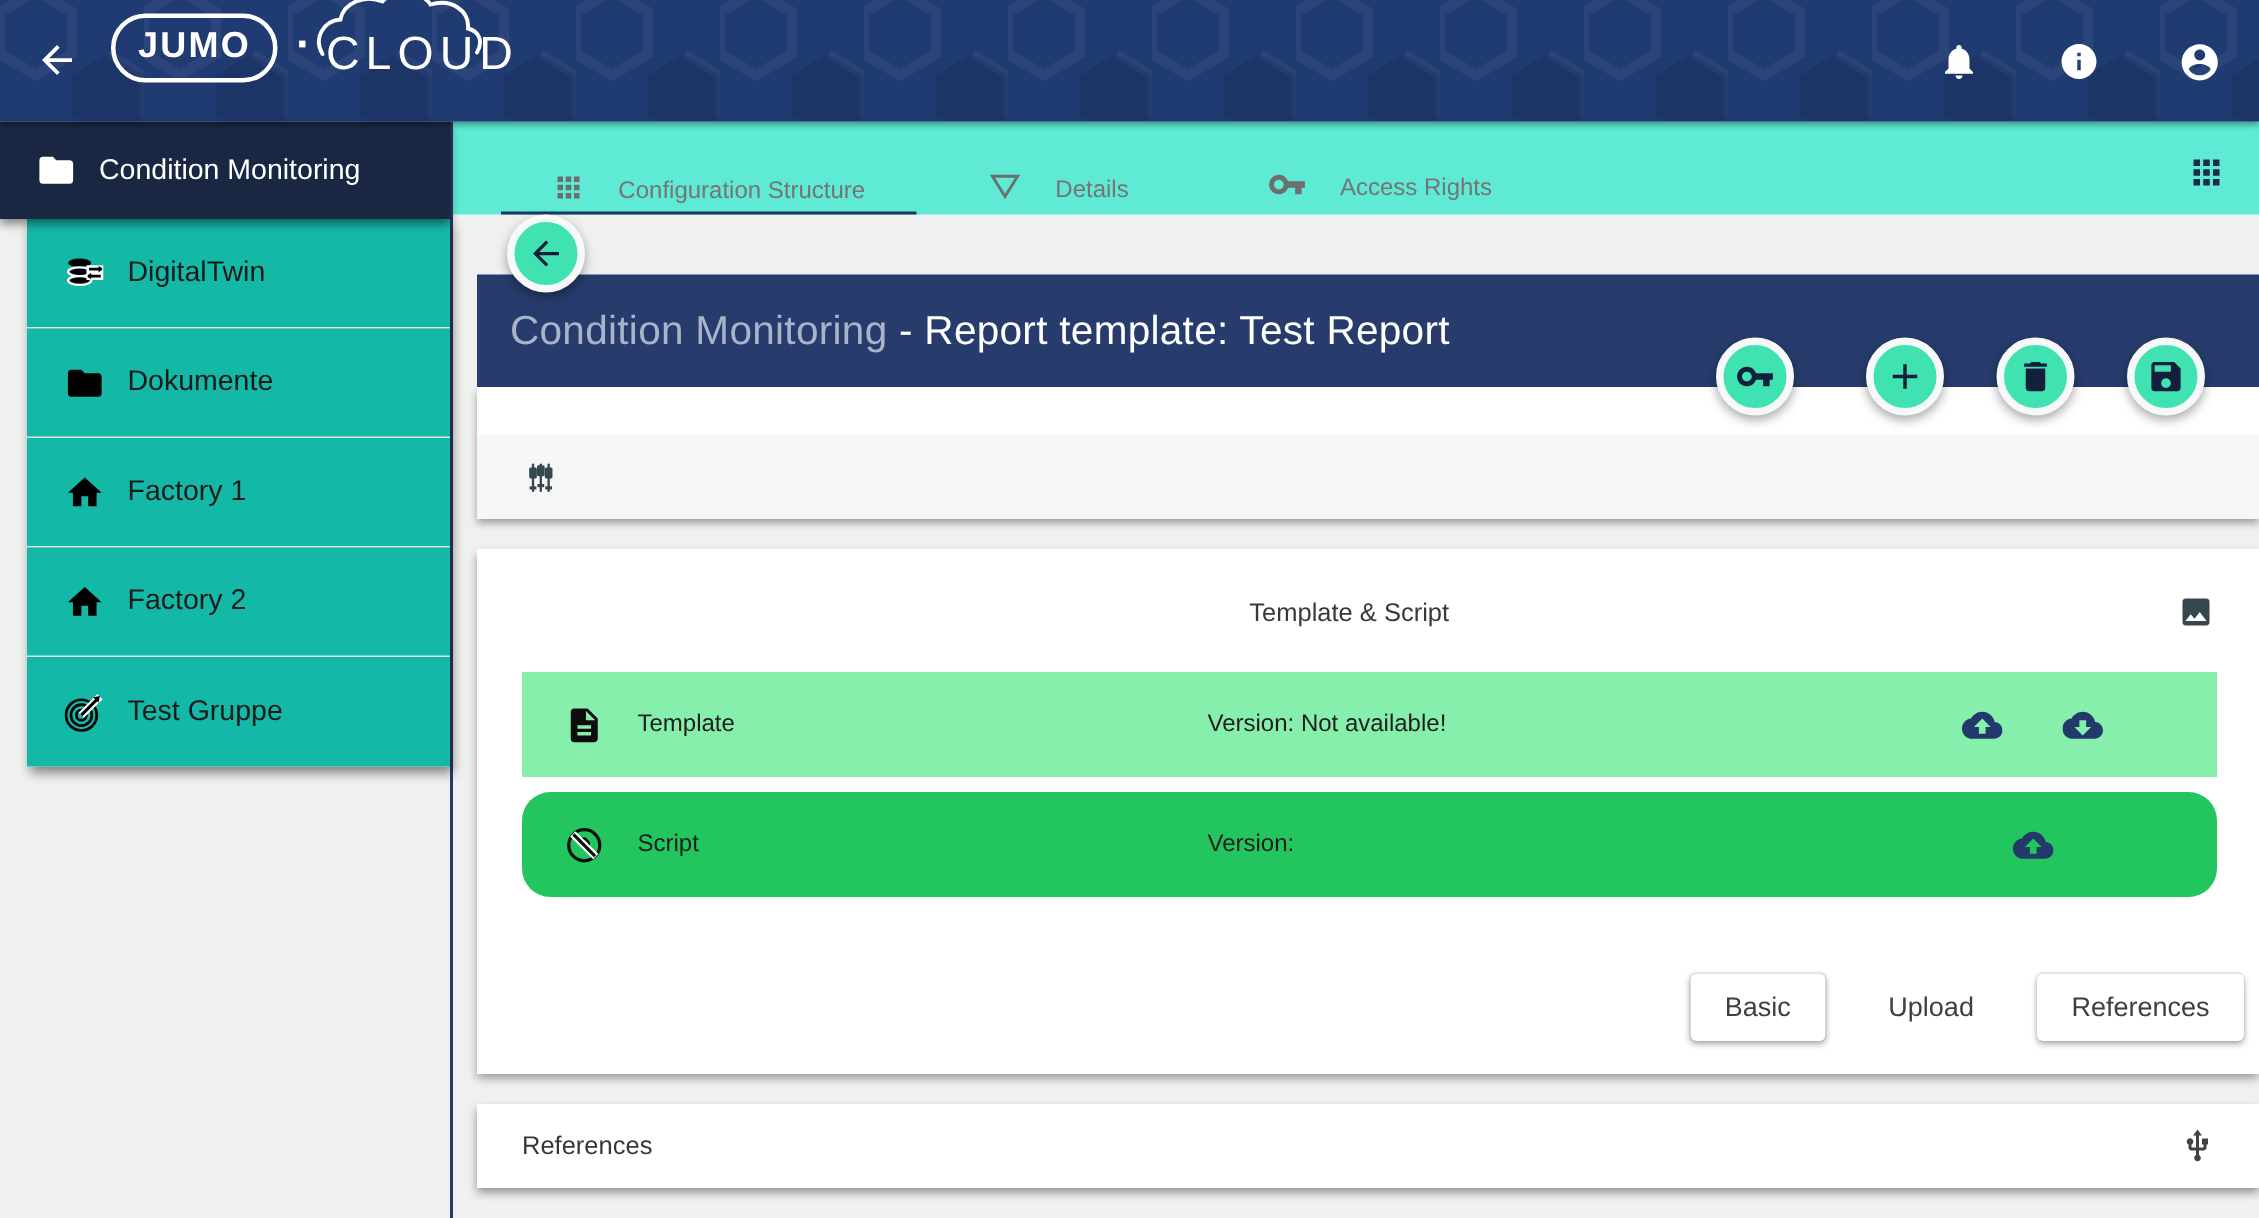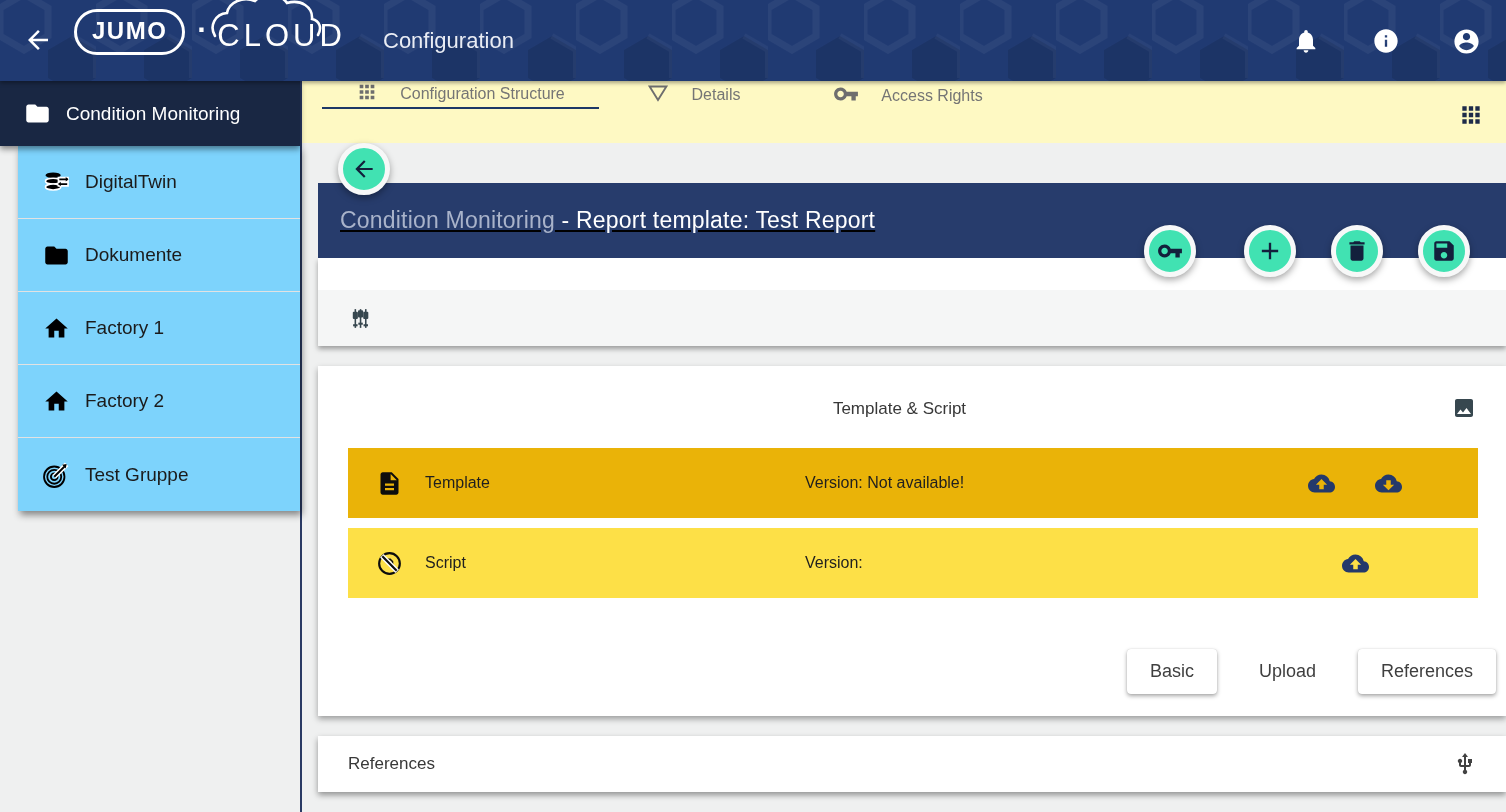--- a/index.html
+++ b/index.html
@@ -18,63 +18,63 @@
   .cloud-arc { position:absolute; left:-10px; top:-16px; pointer-events:none; }
   .topbar-title { position:absolute; left:383px; top:0; height:81px; display:flex; align-items:center; font-size:22px; font-weight:400; color:#e9ecf4; }
   .topbar-actions { position:absolute; right:26px; top:0; height:81px; display:flex; align-items:center; gap:52px; }
   .tb-icon-btn { width:28px; height:28px; background:transparent; border:none; color:#fff; cursor:pointer; padding:0; }
   .tb-icon-btn svg { display:block; }
 
   
   .sidebar-header { position:absolute; left:0; top:81px; width:300px; height:65px; background:#192743; color:#fff; display:flex; align-items:center; padding-left:24px; gap:15px; font-size:19px; z-index:20; box-shadow:0 3px 6px rgba(0,0,0,.45); }
   .side-divider { position:absolute; left:300px; top:81px; width:2px; height:731px; background:#2a3a64; z-index:5; }
   .nav-card { position:absolute; left:18px; top:146px; width:282px; background:#fff; z-index:10; box-shadow:2px 4px 7px rgba(0,0,0,.45); }
-  .nav-item { height:73px; display:flex; align-items:center; padding-left:25px; gap:15px; border-bottom:1px solid #e2e2e2; cursor:pointer; background:#7dd3fc; }
+  .nav-item { height:73px; display:flex; align-items:center; padding-left:25px; gap:15px; border-bottom:1px solid #e2e2e2; cursor:pointer; background:#14b8a6; }
   .nav-item:last-child { border-bottom:none; }
   .nav-icon { width:27px; height:27px; color:#000; flex:0 0 auto; }
   .nav-label { font-size:19px; color:#1b1b1b; }
 
   
-  .tabbar { position:absolute; left:302px; top:81px; width:1204px; height:62px; background:#fef9c3; display:flex; align-items:flex-start; padding-left:20px; }
+  .tabbar { position:absolute; left:302px; top:81px; width:1204px; height:62px; background:#5eead4; display:flex; align-items:flex-end; padding-left:32px; }
   .tab { display:flex; align-items:center; justify-content:center; gap:22px; border:none; background:transparent; cursor:pointer; color:#757575; font-size:16px; border-bottom:2px solid transparent; }
   .tab svg { color:#6e6e6e; }
   .tab.active { border-bottom-color:#1d3866; }
   .tab-cfg { width:277px; }
   .tab-details { width:188px; }
   .tab-access { width:242px; }
   .tabbar-grid { position:absolute; left:1458px; top:102px; width:26px; height:26px; border:none; background:transparent; color:#1e2b49; cursor:pointer; padding:0; z-index:6; }
 
   
   .fab { position:absolute; width:52px; height:52px; border-radius:50%; background:#41e2b2; border:5px solid #f7f8f8; box-shadow:0 3px 7px rgba(0,0,0,.35); display:flex; align-items:center; justify-content:center; color:#13203c; cursor:pointer; z-index:40; padding:0; }
   .fab svg { display:block; }
   .fab-back { left:338px; top:143px; }
   .fab-key  { left:1144px; top:225px; }
   .fab-add  { left:1244px; top:225px; }
   .fab-del  { left:1331px; top:225px; }
   .fab-save { left:1418px; top:225px; }
 
   
   .band { position:absolute; left:318px; top:183px; width:1188px; height:75px; background:#273c6c; z-index:30; display:flex; align-items:center; padding-left:22px; }
-  .band h2 { font-size:23px; font-weight:500; letter-spacing:.2px;text-decoration:underline; }
+  .band h2 { font-size:27px; font-weight:500; letter-spacing:.2px; }
   .band .muted { color:#a9b3ca; }
   .band .strong { color:#ffffff; }
 
   
   .basic-card { position:absolute; left:318px; top:258px; width:1188px; height:88px; background:#fff; z-index:25; box-shadow:0 3px 5px rgba(0,0,0,.35); }
   .basic-row { position:absolute; left:0; top:32px; width:100%; height:56px; background:#f5f6f6; display:flex; align-items:center; padding:0 28px 0 30px; cursor:pointer; }
   .basic-row .sec-title { font-size:17px; color:#383838; flex:1; }
   .sec-icon { width:25px; height:25px; color:#37474f; }
 
   
   .tpl-card { position:absolute; left:318px; top:366px; width:1188px; height:350px; background:#fff; z-index:20; box-shadow:0 3px 6px rgba(0,0,0,.35); }
   .tpl-head { position:absolute; left:30px; right:30px; top:30px; display:flex; align-items:center;text-align:center; }
   .tpl-head .sec-title { font-size:17px; color:#383838; flex:1; }
   .file-row { position:absolute; left:30px; width:1130px; height:70px; display:flex; align-items:center; padding-left:28px; }
-  .row-warning { top:82px; background:#eab308; }
-  .row-error { top:162px; background:#fde047; }
+  .row-warning { top:82px; background:#86efac; }
+  .row-error { top:162px; background:#22c55e;border-radius:19px; }
   .file-icon { width:27px; height:27px; color:#0d0d0d; margin-right:22px; }
   .file-label { font-size:16px; color:#1f1f1f; }
   .file-version { position:absolute; left:457px; font-size:16px; color:#1f1f1f; }
   .file-actions { position:absolute; right:0; height:100%; display:flex; align-items:center; gap:40px; padding-right:76px; }
   .row-error .file-actions { padding-right:109px; }
   .cloud-btn { width:27px; height:27px; border:none; background:transparent; color:#24396b; cursor:pointer; padding:0; }
   .btn-row { position:absolute; right:10px; top:283px; display:flex; align-items:center; gap:19px; }
   .mbtn { height:45px; padding:0 23px; font-size:18px; color:#3f3f3f; background:#fff; border:none; border-radius:4px; cursor:pointer; font-family:inherit; }
   .mbtn.raised { box-shadow:0 2px 4px rgba(0,0,0,.35), 0 0 1px rgba(0,0,0,.2); }
   .mbtn.flat { background:transparent;text-align:center; }
@@ -109,21 +109,20 @@
     <div class="logo-wrap">
       <span class="jumo-pill">JUMO</span>
       <span class="logo-sep">·</span>
       <span class="cloud-word">
         <svg class="cloud-arc" width="150" height="44" viewBox="0 0 150 44">
           <path d="M8 42 C2 32 8 20 20 19 C22 8 36 2 48 7 C56 -2 74 0 80 9 C94 5 106 13 105 25 C113 27 115 34 111 41" fill="none" stroke="#ffffff" stroke-width="2.6" stroke-linecap="round"></path>
         </svg>
         <span>CLOUD</span>
       </span>
     </div>
-    <div class="topbar-title">Configuration</div>
     <div class="topbar-actions">
       <button class="tb-icon-btn">
         <span>
           <svg width="28" height="28" viewBox="0 0 24 24" fill="currentColor">
               <path d="M12 22c1.1 0 2-.9 2-2h-4c0 1.1.9 2 2 2zm6-6v-5c0-3.07-1.63-5.64-4.5-6.32V4c0-.83-.67-1.5-1.5-1.5s-1.5.67-1.5 1.5v.68C7.64 5.36 6 7.92 6 11v5l-2 2v1h16v-1l-2-2z"></path>
             </svg>
         </span>
       </button>
       <button class="tb-icon-btn">
         <span>

